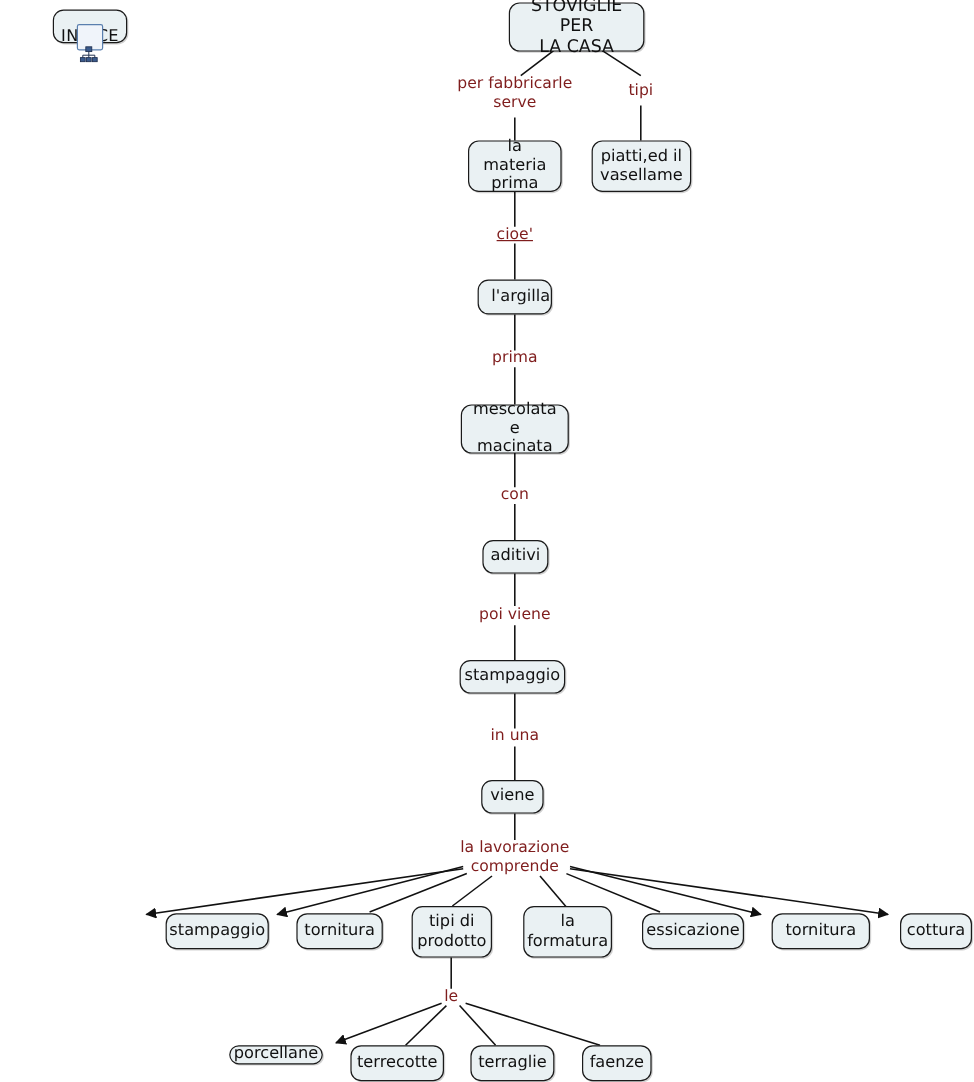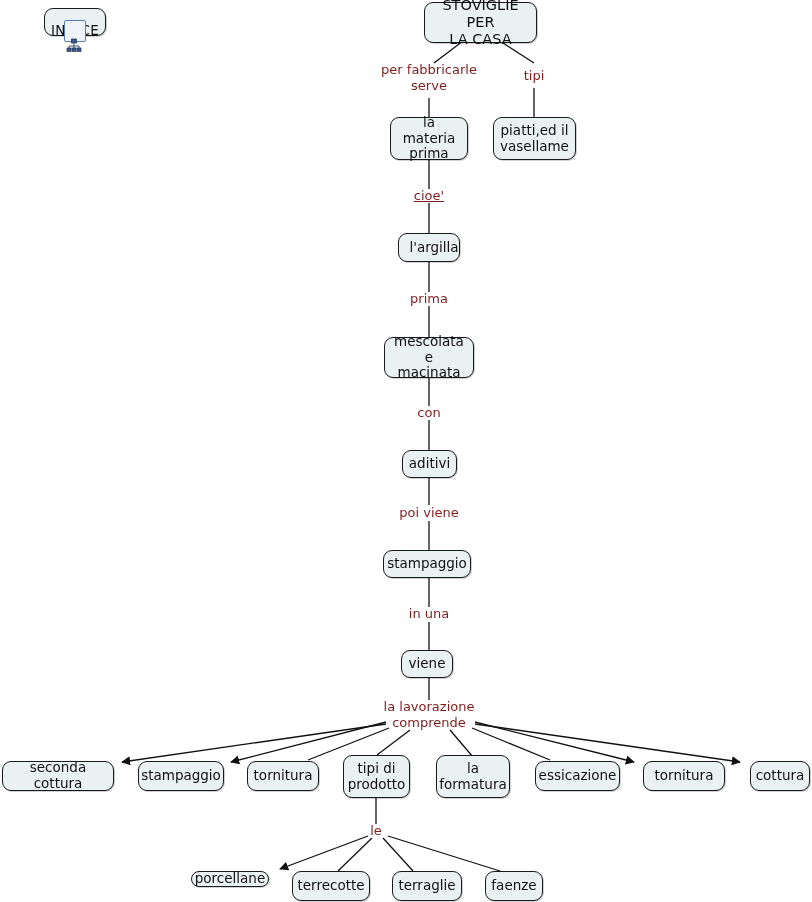--- a/index.html
+++ b/index.html
@@ -182,21 +182,20 @@
 
   <div class="node" style="left:384px; top:337px; width:90px; height:41px;">mescolata e
 macinata</div>
 
   <div class="node" style="left:402px; top:450px; width:55px; height:28px;">aditivi</div>
 
   <div class="node" style="left:383px; top:550px; width:88px; height:28px;">stampaggio</div>
 
   <div class="node" style="left:401px; top:650px; width:52px; height:28px;">viene</div>
 
-  <div class="node" style="left:2px; top:761px; width:112px; height:30px;">seconda cottura</div>
 
   <div class="node" style="left:138px; top:761px; width:86px; height:30px;">stampaggio</div>
 
   <div class="node" style="left:247px; top:761px; width:72px; height:30px;">tornitura</div>
 
   <div class="node" style="left:343px; top:755px; width:67px; height:43px;">tipi di
 prodotto</div>
 
   <div class="node" style="left:436px; top:755px; width:74px; height:43px;">la
 formatura</div>

